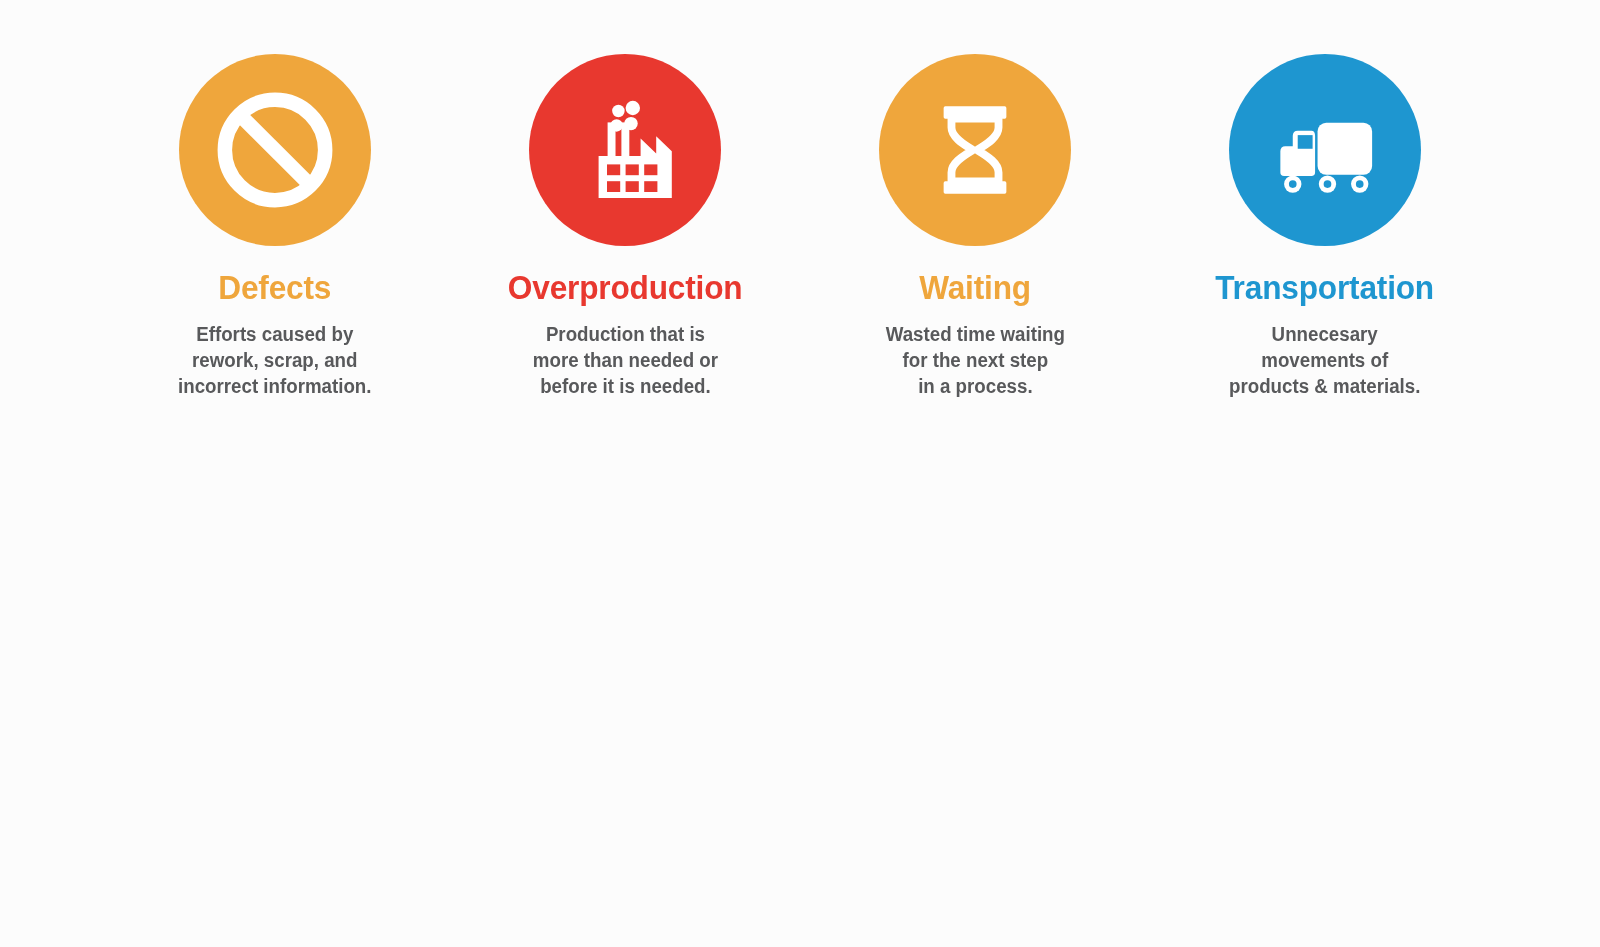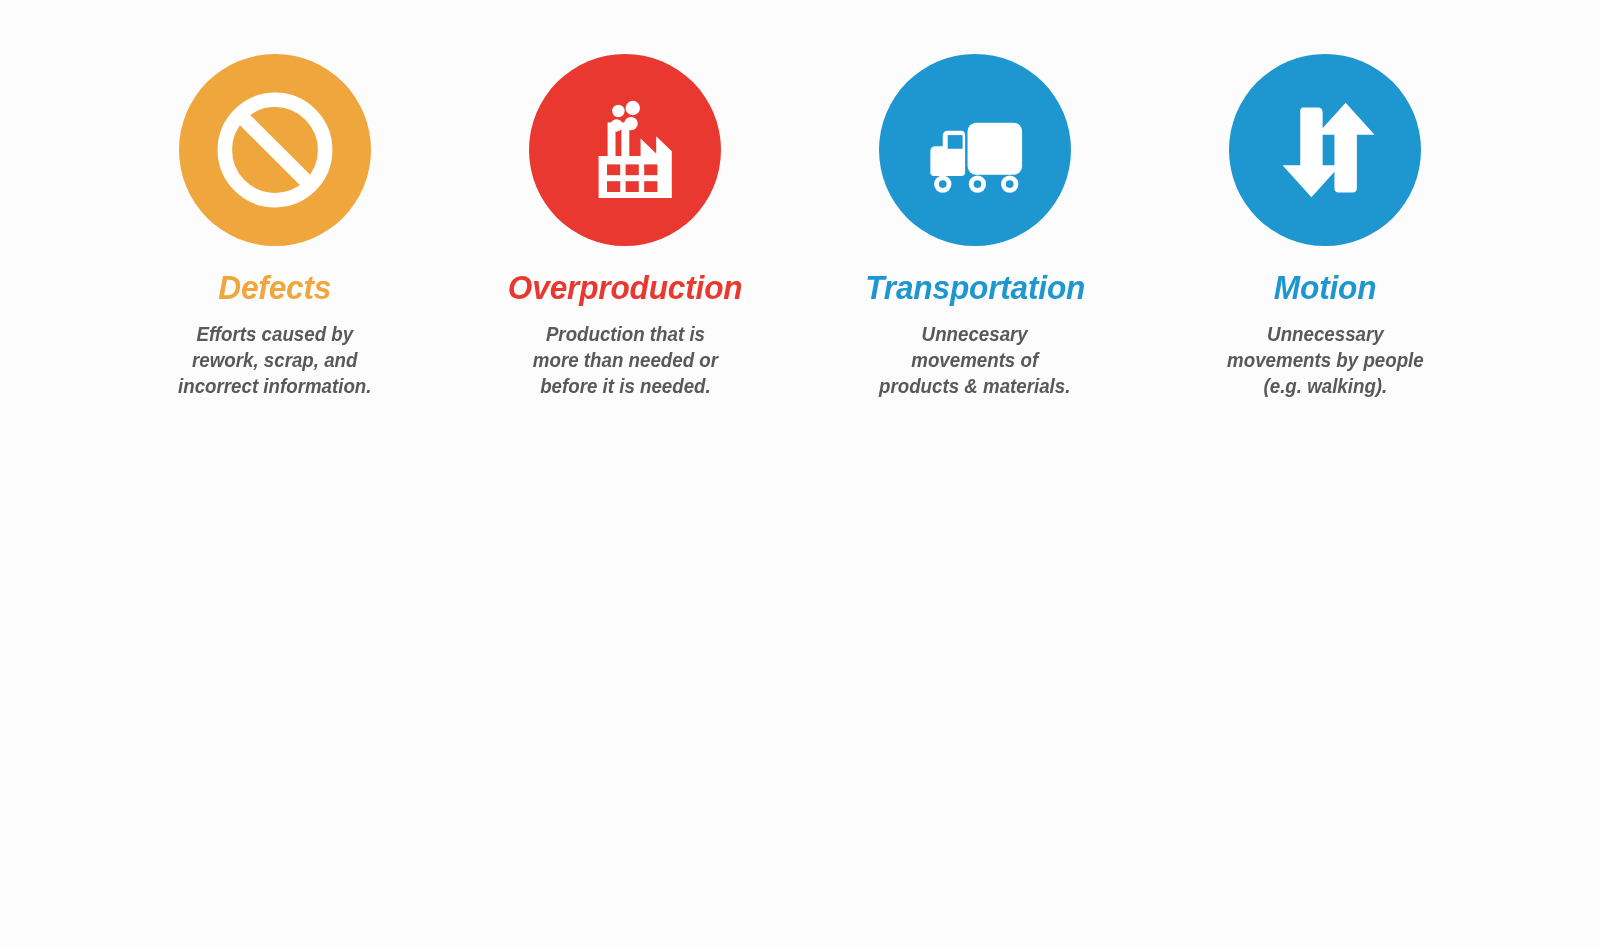--- a/index.html
+++ b/index.html
@@ -14,21 +14,20 @@
     background: #fcfcfc;
     overflow: hidden;
   }
 
   .board {
     position: relative;
     width: 1564px;
     height: 947px;
     background: #fcfcfc;
     box-sizing: border-box;
-    font-style: italic;
   }
 
   .grid {
     position: absolute;
     left: 100px;
     top: 40px;
     width: 1400px;
     height: 880px;
     display: grid;
     grid-template-columns: repeat(4, 1fr);
@@ -122,20 +121,37 @@
         </span>
       </div>
       <div class="waste-title" style="color: rgb(232, 56, 47);">Overproduction</div>
       <div class="waste-desc">
           <div>Production that is</div>
           <div>more than needed or</div>
           <div>before it is needed.</div>
         </div>
     </div>
 
+    <div class="cell">
+      <div class="icon-circle" style="background: rgb(239, 166, 60);">
+        <span>
+          <svg width="112" height="112" viewBox="0 0 100 100">
+            <rect x="22" y="11" width="56" height="11" rx="1.5" fill="#ffffff"></rect>
+            <rect x="22" y="78" width="56" height="11" rx="1.5" fill="#ffffff"></rect>
+            <path d="M29 22 L71 22 L71 30 C71 40 56 47 52 50 C56 53 71 60 71 70 L71 78 L29 78 L29 70 C29 60 44 53 48 50 C44 47 29 40 29 30 Z" fill="none" stroke="#ffffff" stroke-width="7" stroke-linejoin="round"></path>
+          </svg>
+        </span>
+      </div>
+      <div class="waste-title" style="color: rgb(239, 166, 60);">Waiting</div>
+      <div class="waste-desc">
+          <div>Wasted time waiting</div>
+          <div>for the next step</div>
+          <div>in a process.</div>
+        </div>
+    </div>
 
 
     <div class="cell row2-cell">
       <div class="icon-circle" style="background: rgb(30, 150, 208);">
         <span>
           <svg width="124" height="124" viewBox="0 0 100 100">
             <rect x="44" y="28" width="44" height="42" rx="7" fill="#ffffff"></rect>
             <path d="M14 51 C14 48.5 15.5 47 18 47 L24 47 L24 38.5 C24 36 25.5 34.5 28 34.5 L39 34.5 C41 34.5 42 36 42 38.5 L42 68 C42 70 41 71 39 71 L17 71 C15 71 14 70 14 68 Z" fill="#ffffff"></path>
             <rect x="28" y="38" width="12" height="11" fill="rgb(30, 150, 208)"></rect>
             <circle cx="24" cy="77.5" r="7" fill="#ffffff"></circle>
@@ -149,32 +165,16 @@
       </div>
       <div class="waste-title" style="color: rgb(30, 150, 208);">Transportation</div>
       <div class="waste-desc">
           <div>Unnecesary</div>
           <div>movements of</div>
           <div>products &amp; materials.</div>
         </div>
     </div>
 
 
-    <div class="cell row2-cell">
-      <div class="icon-circle" style="background: rgb(30, 150, 208);">
-        <span>
-          <svg width="118" height="118" viewBox="0 0 100 100">
-            <path d="M32 14 L44 14 C46.5 14 48 15.5 48 18 L48 63 L63 63 L38.5 90 L14 63 L29 63 L29 18 C29 15.5 29.5 14 32 14 Z" fill="#ffffff"></path>
-            <path d="M61.5 86 L73.5 86 C76 86 77 84.5 77 82 L77 37 L92 37 L67.5 10 L43 37 L58 37 L58 82 C58 84.5 59 86 61.5 86 Z" fill="#ffffff"></path>
-          </svg>
-        </span>
-      </div>
-      <div class="waste-title" style="color: rgb(30, 150, 208);">Motion</div>
-      <div class="waste-desc">
-          <div>Unnecessary</div>
-          <div>movements by people</div>
-          <div>(e.g. walking).</div>
-        </div>
-    </div>
 
 
   </div>
 </div>
 
 </body></html>

